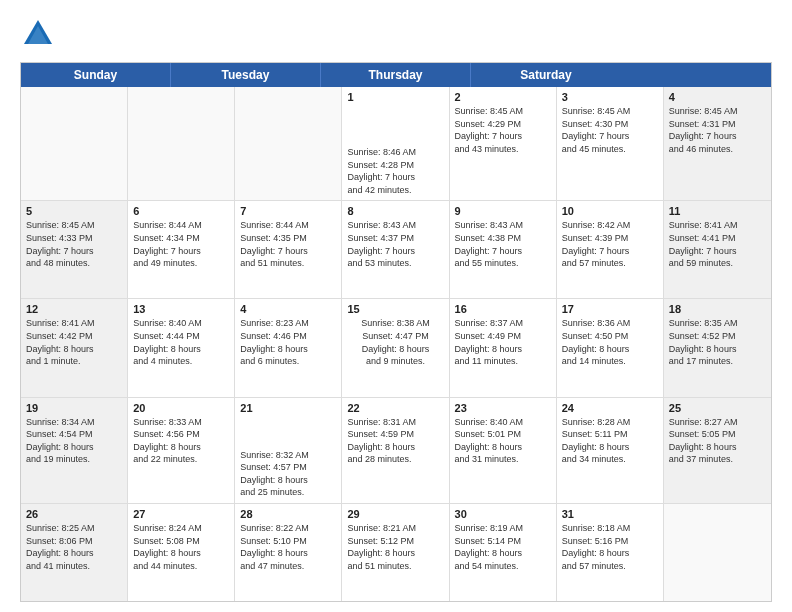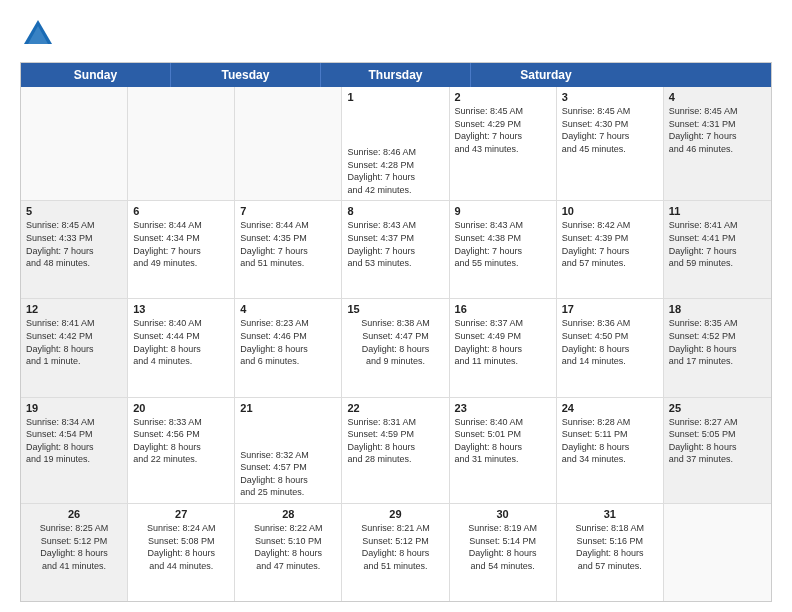--- a/index.html
+++ b/index.html
@@ -84,21 +84,21 @@
       flex: 1;
       display: flex;
       flex-direction: column;
     }
     .cal-row {
       flex: 1;
       display: grid;
       grid-template-columns: repeat(7, 1fr);
       border-bottom: 1px solid #ddd;
     }
-    .cal-row:last-child { border-bottom: none; text-align: center; }
+    .cal-row:last-child { border-bottom: none; }
     .cal-cell {
       border-right: 1px solid #ddd;
       padding: 4px 5px;
       font-size: 9.5px;
       color: #333;
       vertical-align: top;
       background: #fff;
       min-height: 0;
     }
     .cal-cell:last-child { border-right: none; }
@@ -328,21 +328,21 @@
             <div class="day-info" style="white-space: pre-line;">Sunrise: 8:27 AM
 Sunset: 5:05 PM
 Daylight: 8 hours
 and 37 minutes.</div>
           </div>
         </div>
         <div class="cal-row">
           <div class="cal-cell shaded">
             <div class="day-num">26</div>
             <div class="day-info" style="white-space: pre-line;">Sunrise: 8:25 AM
-Sunset: 5:12 PM
+Sunset: 8:06 PM
 Daylight: 8 hours
 and 41 minutes.</div>
           </div>
           <div class="cal-cell">
             <div class="day-num">27</div>
             <div class="day-info" style="white-space: pre-line;">Sunrise: 8:24 AM
 Sunset: 5:08 PM
 Daylight: 8 hours
 and 44 minutes.</div>
           </div>

